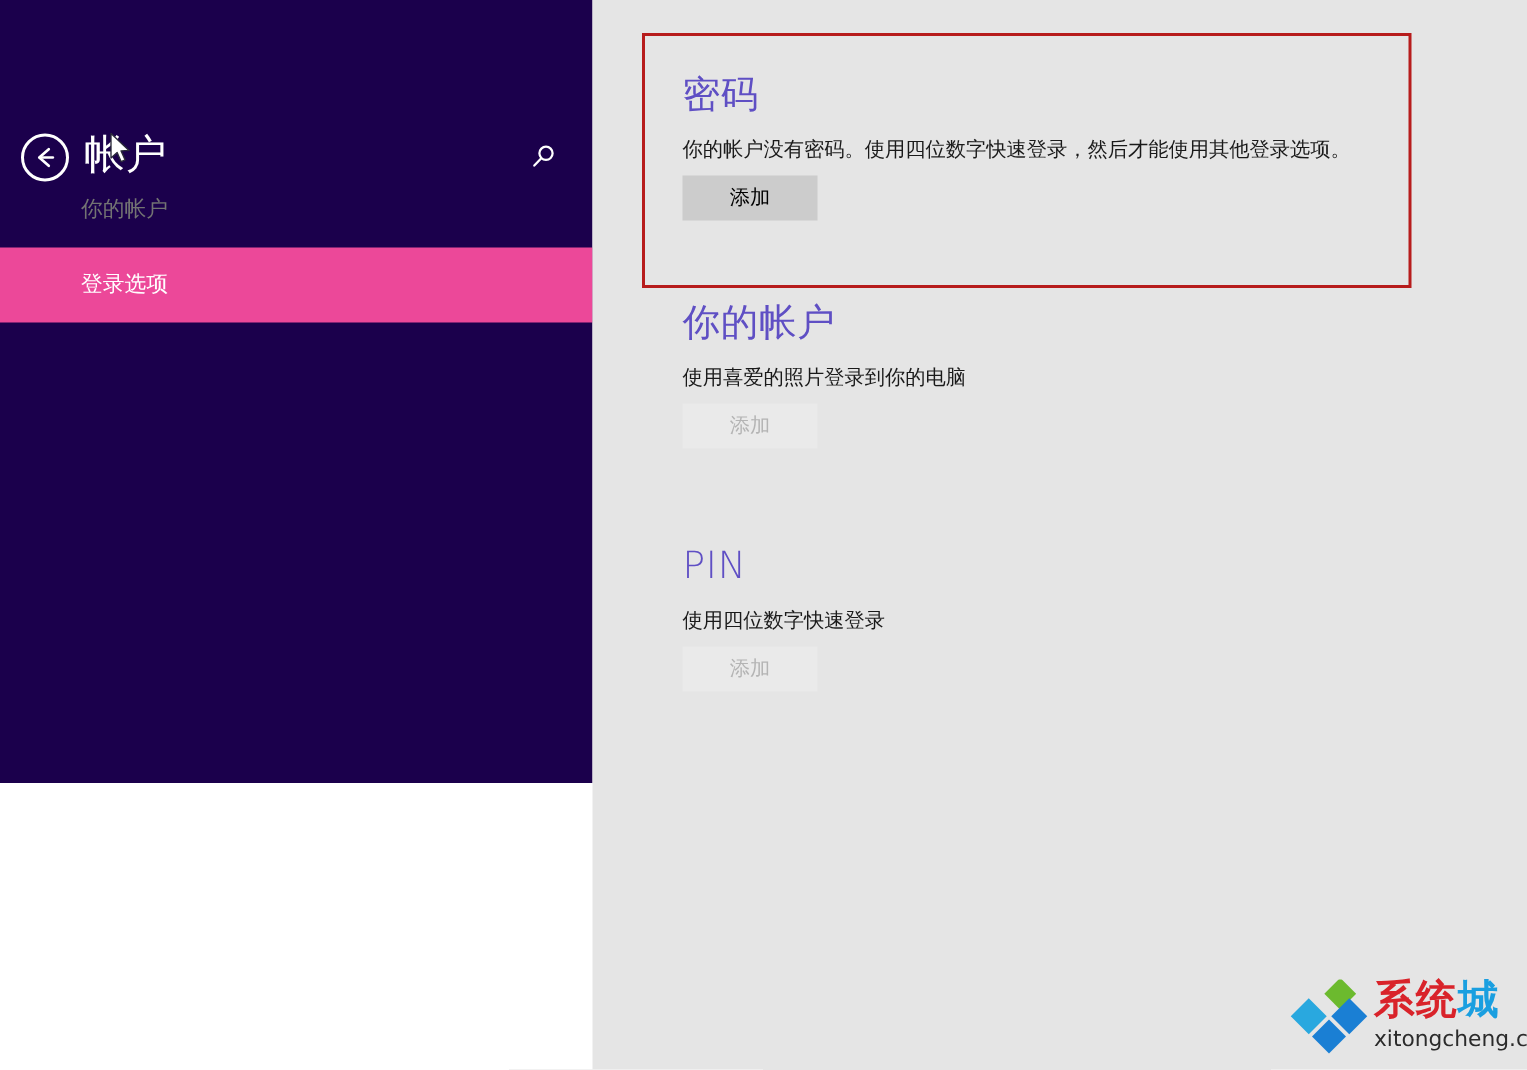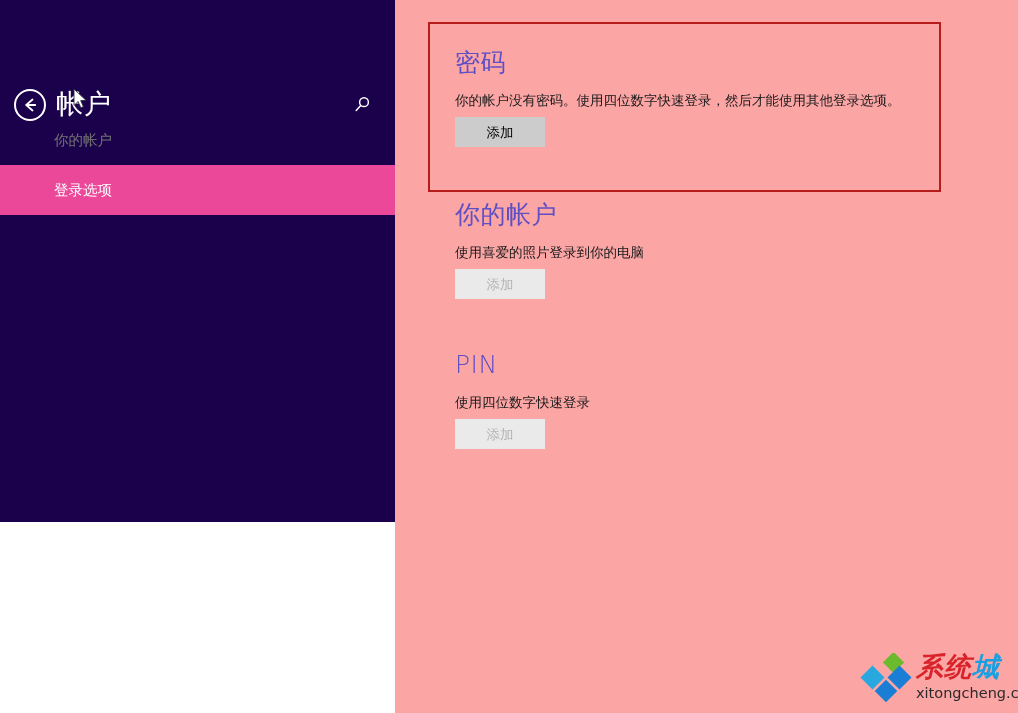--- a/index.html
+++ b/index.html
@@ -110,21 +110,21 @@
     color: #ffffff;
   }
 
   
   #content {
     position: absolute;
     left: 395px;
     top: 0;
     width: 623px;
     height: 713px;
-    background: #fca5a5;
+    background: #e5e5e5;
   }
   .section {
     position: absolute;
     left: 60px;
   }
   .section-title {
     font-size: 25px;
     font-weight: 300;
     color: #5f4fc4;
     line-height: 34px;
@@ -155,21 +155,21 @@
     cursor: pointer;
   }
   .add-button.disabled {
     background: #eaeaea;
     color: #b4b4b4;
     cursor: default;
   }
 
   #section-password { top: 46px; }
   #section-picture-password { top: 198px; }
-  #section-pin { top: 348px; }
+  #section-pin { top: 360px; }
 
   
   #annotation-box {
     position: absolute;
     left: 428px;
     top: 22px;
     width: 513px;
     height: 170px;
     border: 2px solid #b71c1c;
     box-sizing: border-box;
@@ -191,21 +191,20 @@
   }
   #watermark-brand {
     position: absolute;
     left: 56px;
     top: 0px;
     font-size: 27px;
     font-weight: 700;
     line-height: 32px;
     white-space: nowrap;
     letter-spacing: 1px;
-    font-style: italic;
   }
   #watermark-brand .w-red { color: #d9232a; }
   #watermark-brand .w-blue { color: #1a9fe0; }
   #watermark-domain {
     position: absolute;
     left: 56px;
     top: 33px;
     font-size: 14.5px;
     font-weight: 400;
     color: #2b2b2b;

